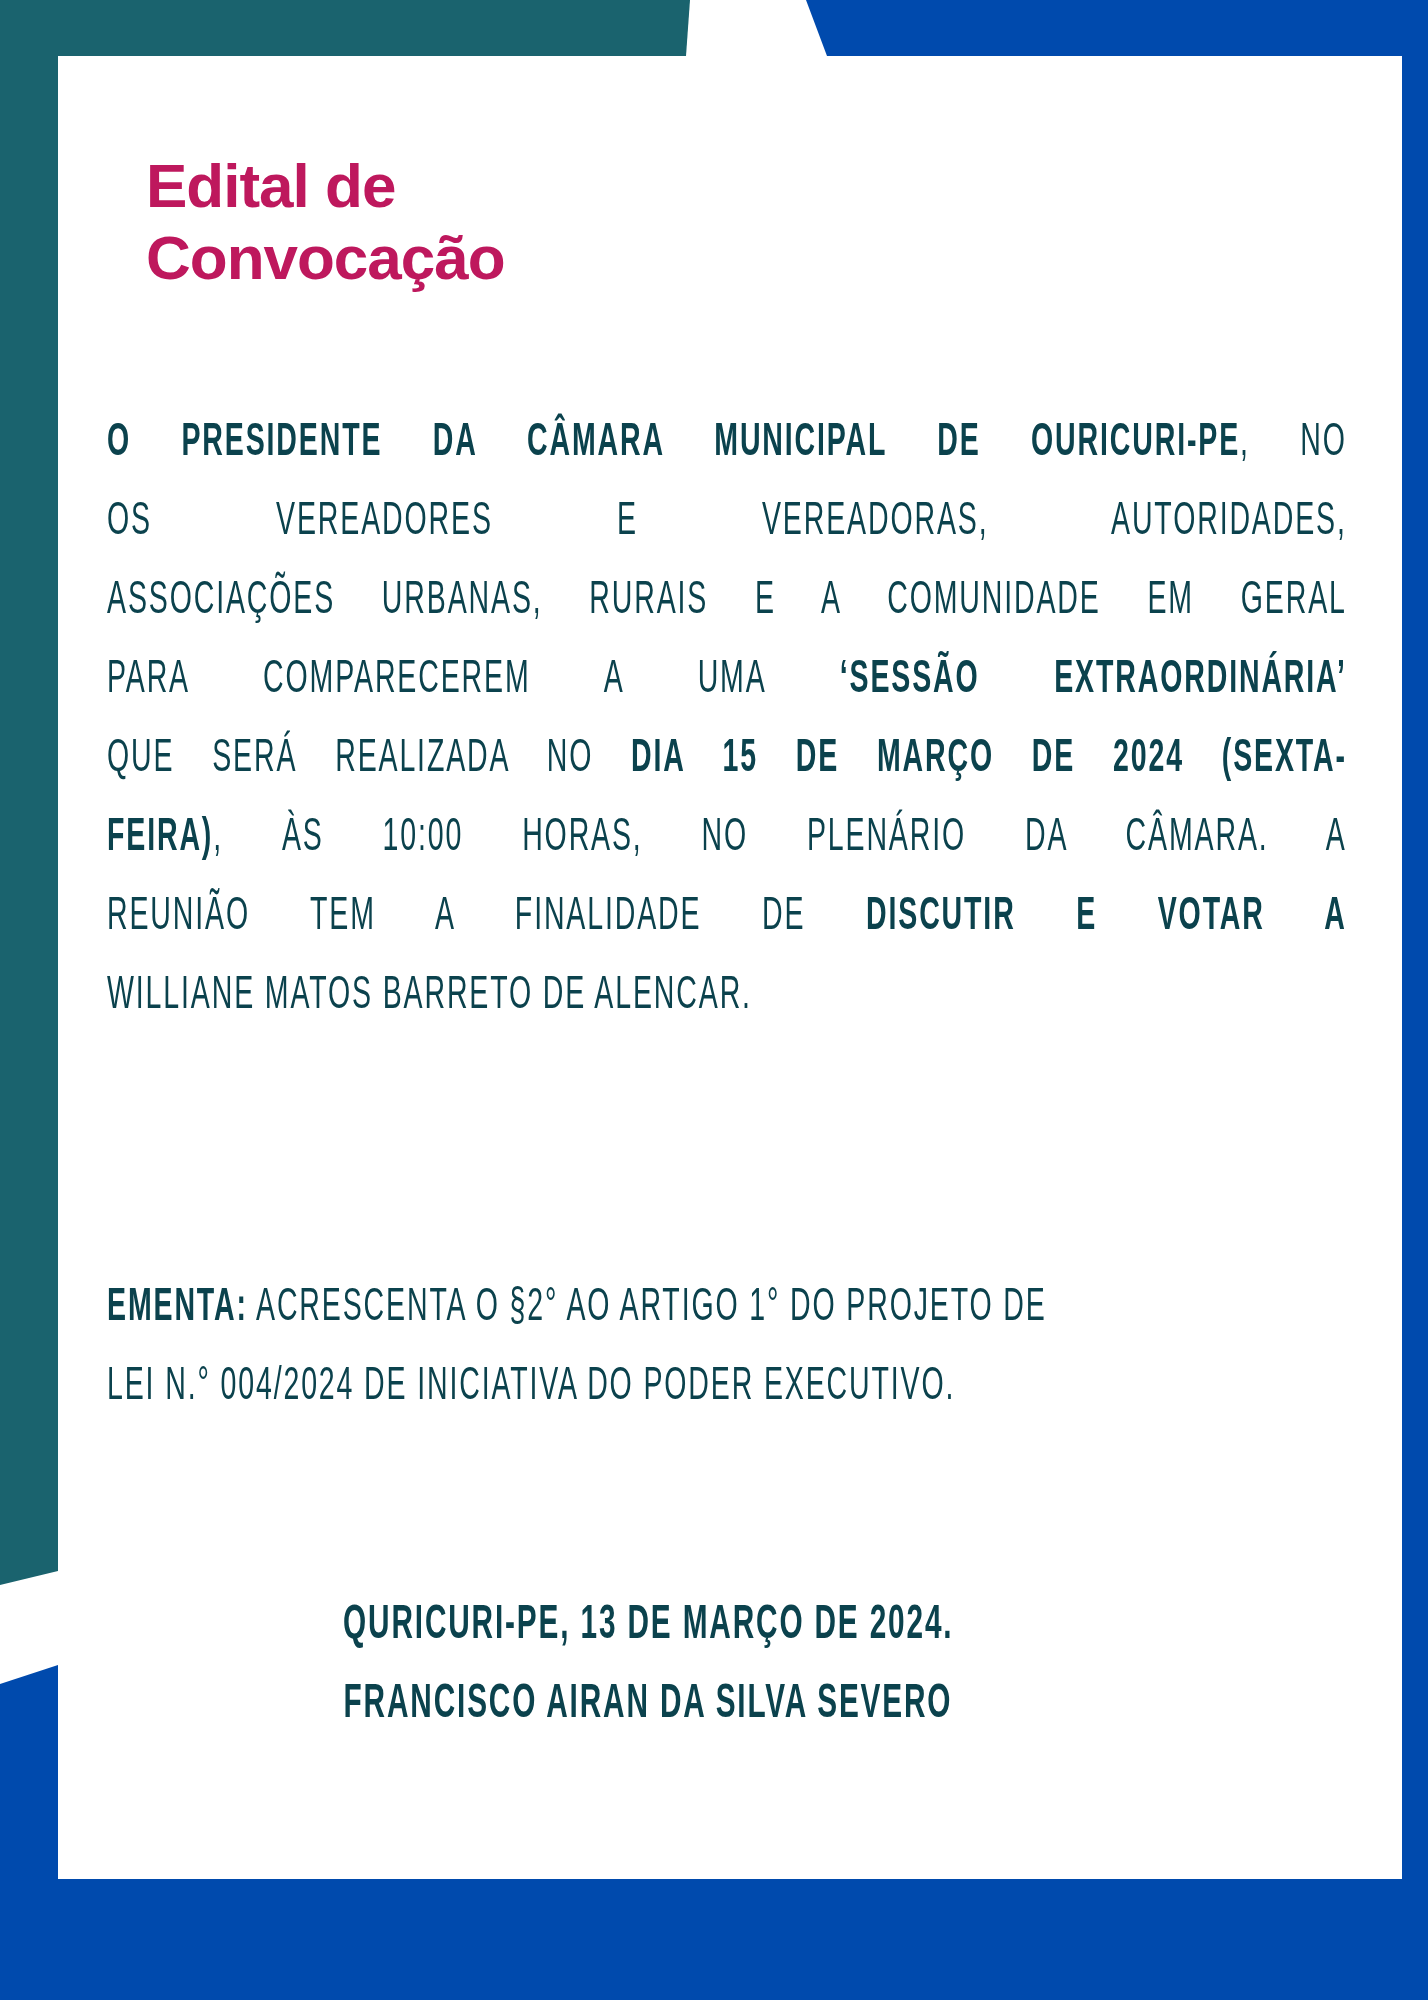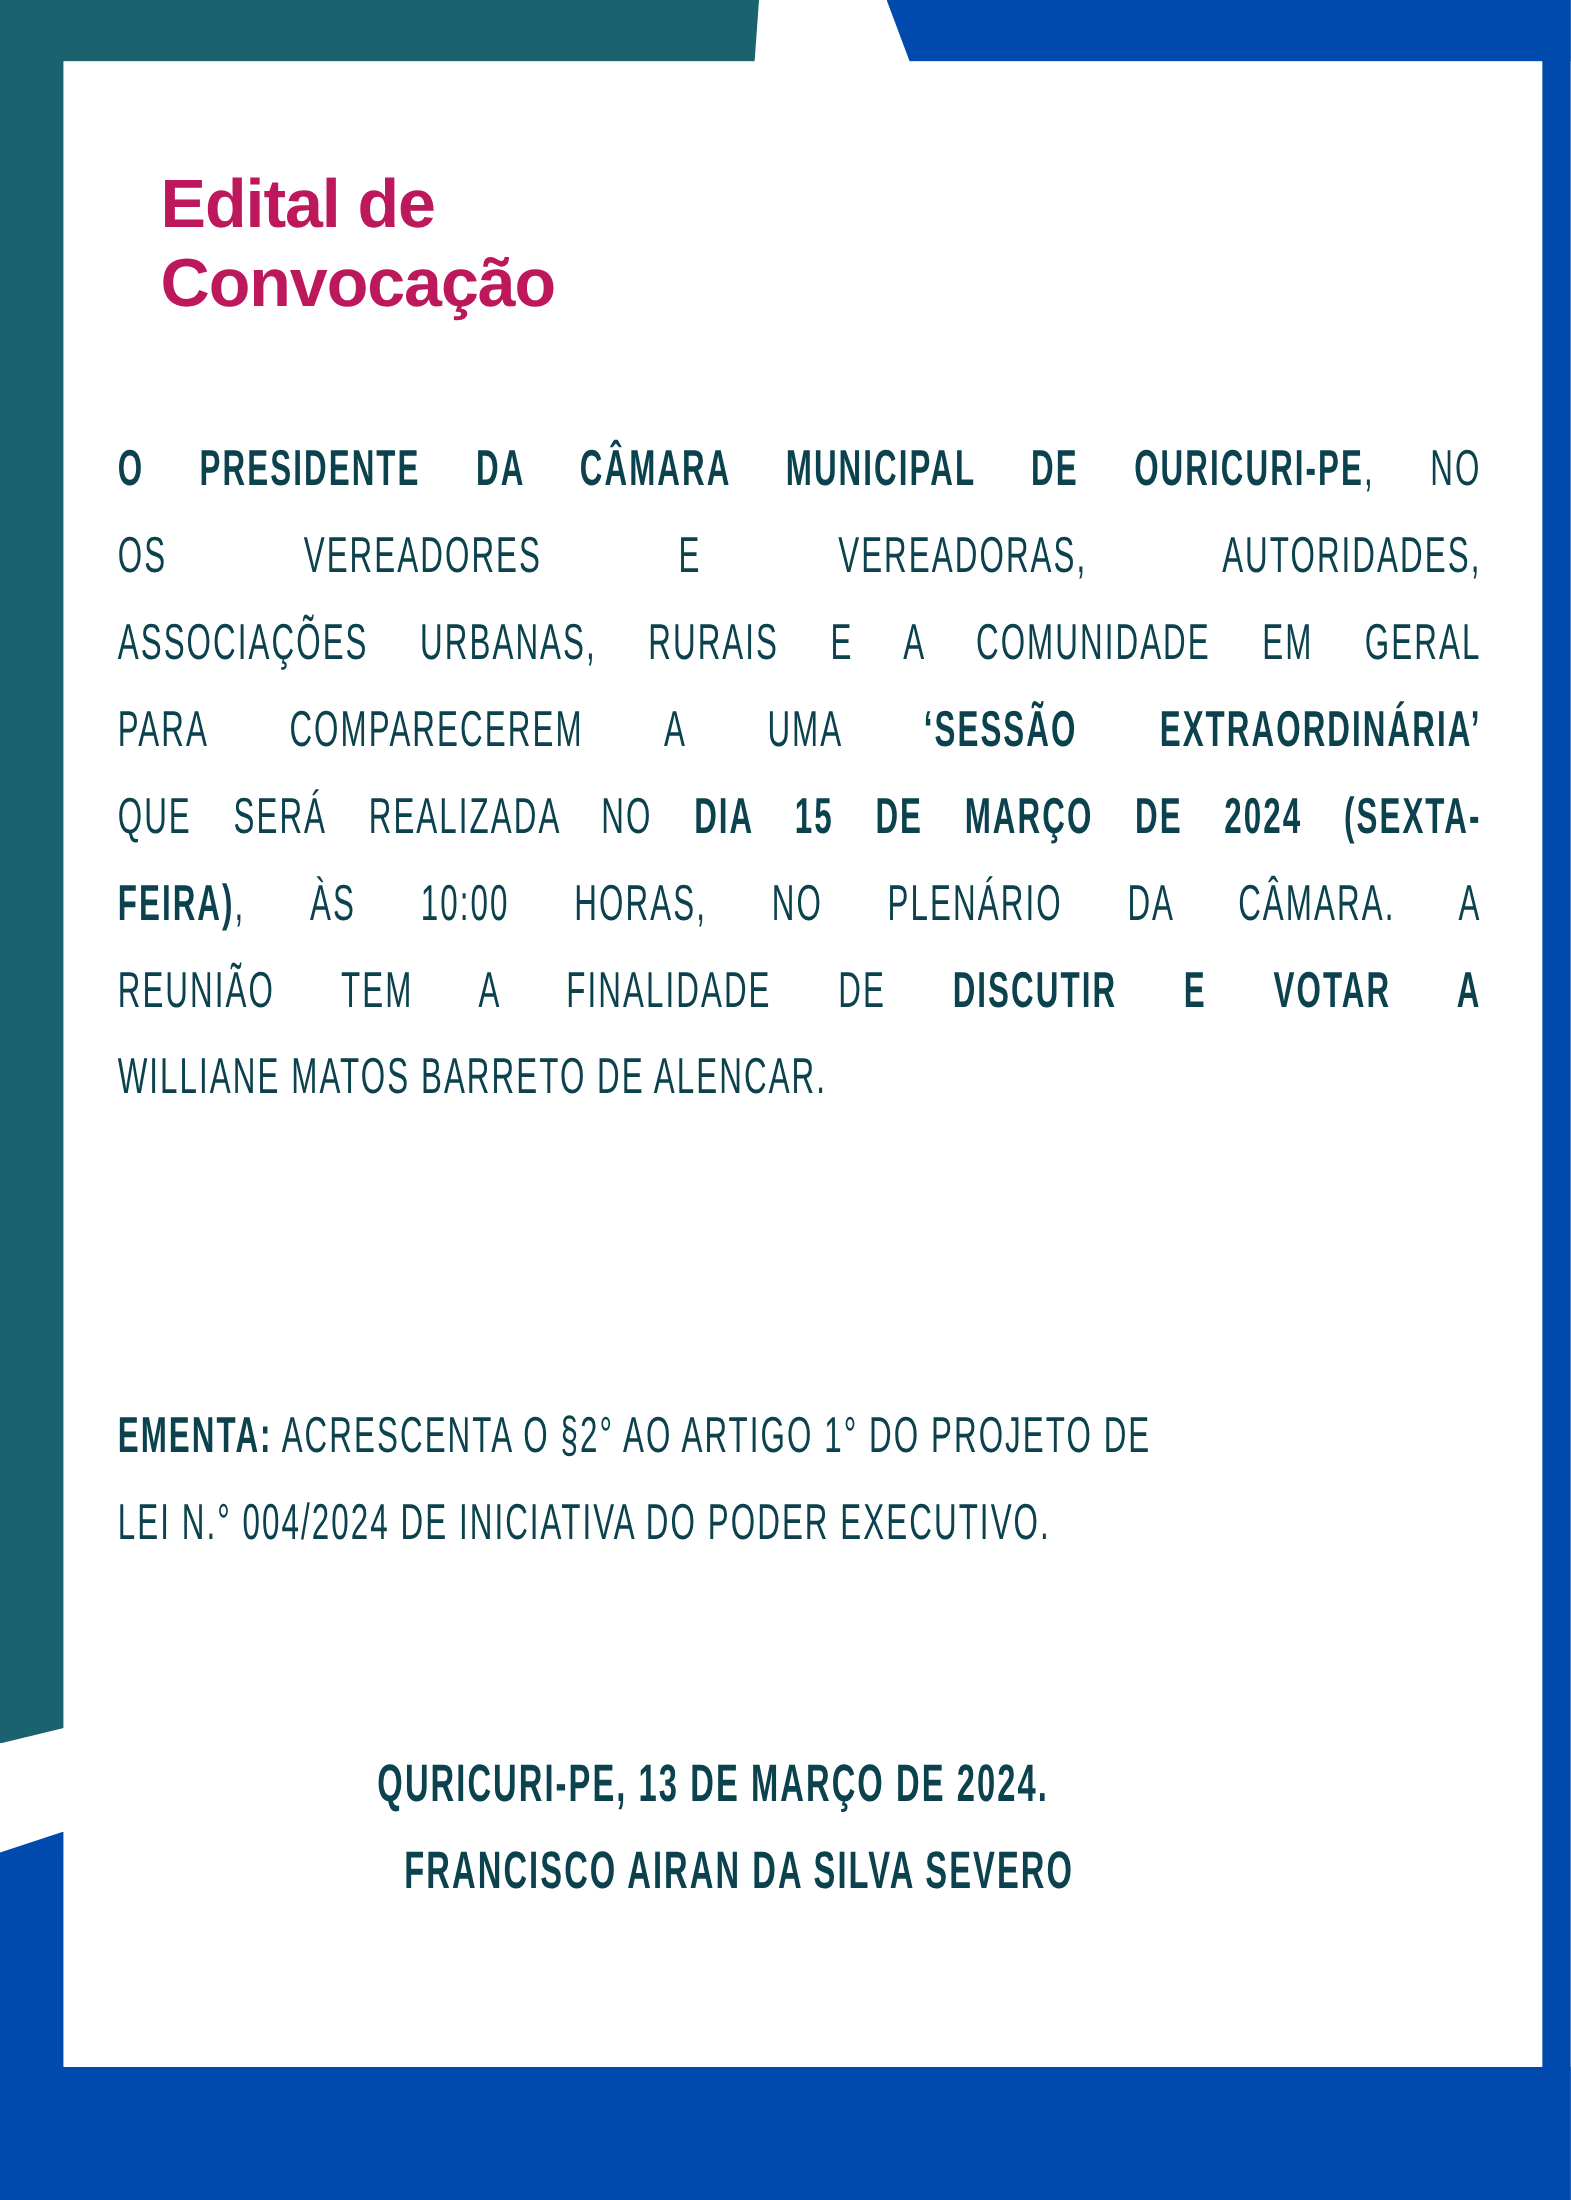--- a/index.html
+++ b/index.html
@@ -31,30 +31,30 @@
 <div class="bg" id="blue-right"></div>
 <div class="bg" id="blue-left"></div>
 <div class="bg" id="blue-bottom"></div>
 <div id="panel"></div>
 
 <div class="title">
   <div>Edital de</div>
   <div>Convocação</div>
 </div>
 
-<div class="body" style="top:386px;">
+<div class="body" style="top:400px;">
   <div class="line just"><span class="inner"><b>O PRESIDENTE DA CÂMARA MUNICIPAL DE OURICURI-PE</b><span>, NO</span></span></div>
   <div class="line just"><span class="inner"><span>OS VEREADORES E VEREADORAS, AUTORIDADES,</span></span></div>
   <div class="line just"><span class="inner"><span>ASSOCIAÇÕES URBANAS, RURAIS E A COMUNIDADE EM GERAL</span></span></div>
   <div class="line just"><span class="inner"><span>PARA COMPARECEREM A UMA </span><b>‘SESSÃO EXTRAORDINÁRIA’</b></span></div>
   <div class="line just"><span class="inner"><span>QUE SERÁ REALIZADA NO </span><b>DIA 15 DE MARÇO DE 2024 (SEXTA-</b></span></div>
   <div class="line just"><span class="inner"><b>FEIRA)</b><span>, ÀS 10:00 HORAS, NO PLENÁRIO DA CÂMARA. A</span></span></div>
   <div class="line just"><span class="inner"><span>REUNIÃO TEM A FINALIDADE DE </span><b>DISCUTIR E VOTAR A</b></span></div>
   <div class="line"><span class="inner"><span>WILLIANE MATOS BARRETO DE ALENCAR.</span></span></div>
 </div>
 
 <div class="body" style="top:1265px;">
   <div class="line"><span class="inner"><b>EMENTA:</b><span> ACRESCENTA O §2° AO ARTIGO 1° DO PROJETO DE</span></span></div>
   <div class="line"><span class="inner"><span>LEI N.° 004/2024 DE INICIATIVA DO PODER EXECUTIVO.</span></span></div>
 </div>
 
 <div class="sign" style="top:1582px;"><span class="inner">QURICURI-PE, 13 DE MARÇO DE 2024.</span></div>
-<div class="sign" style="top:1661px;padding-left:24px;"><span class="inner">FRANCISCO AIRAN DA SILVA SEVERO</span></div>
+<div class="sign" style="top:1661px;"><span class="inner">FRANCISCO AIRAN DA SILVA SEVERO</span></div>
 
 </body></html>

